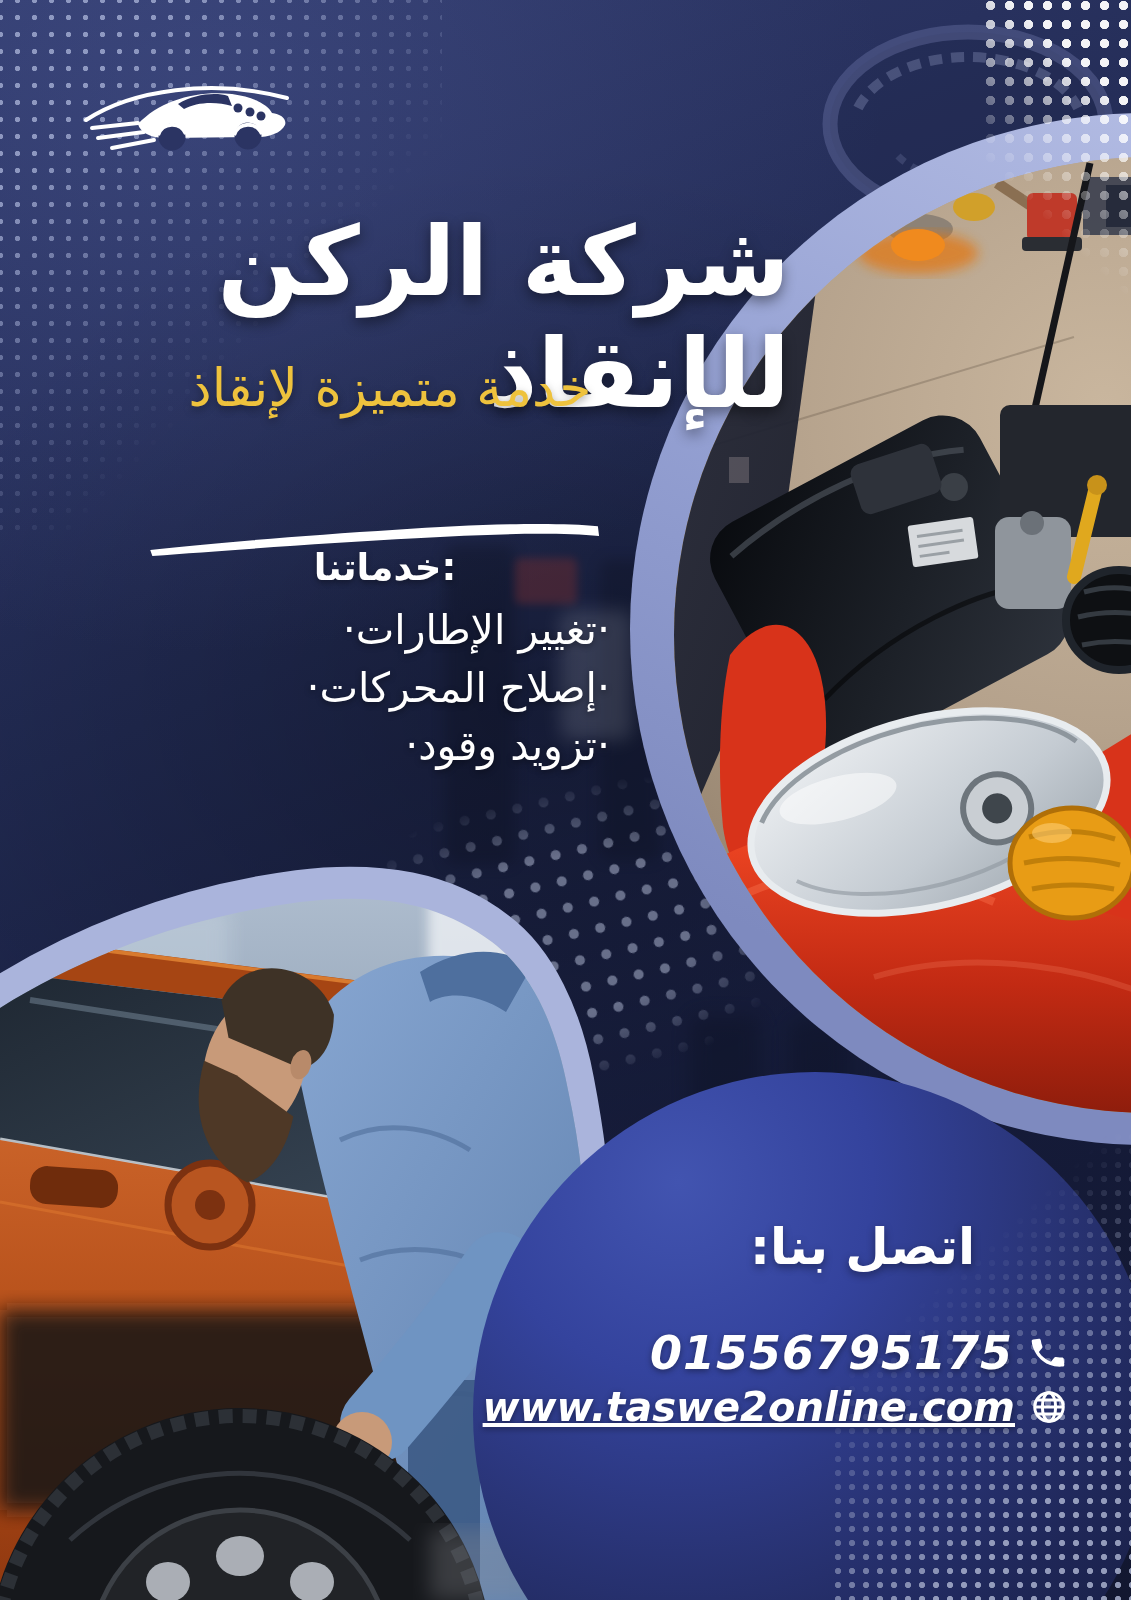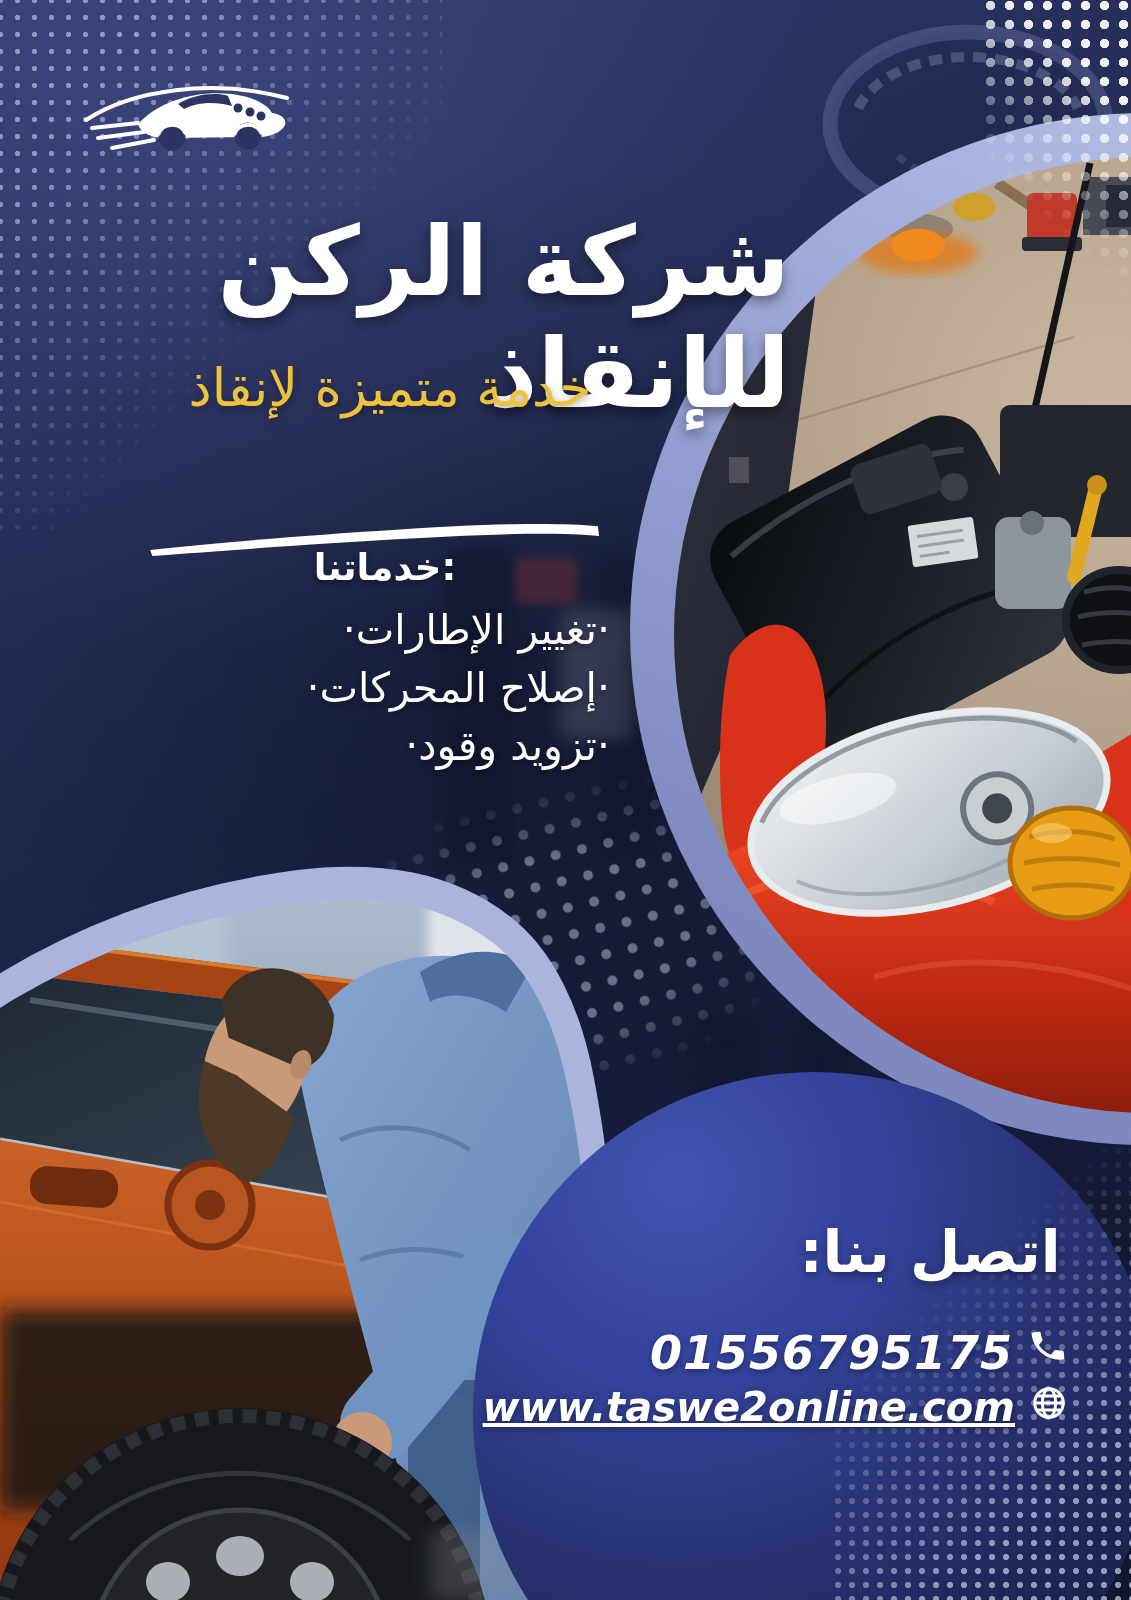--- a/index.html
+++ b/index.html
@@ -57,23 +57,23 @@
   .title{left:0;top:206px;width:790px;text-align:right;font-size:96px;font-weight:700;
     letter-spacing:-1px;direction:rtl;text-shadow:0 5px 14px rgba(0,0,0,.45);z-index:8;}
   .subtitle{left:95px;top:352px;width:590px;text-align:center;font-size:52px;font-weight:400;
     color:#eec23d;line-height:1.42;direction:rtl;text-shadow:0 3px 8px rgba(0,0,0,.35);z-index:8;}
   .brush{left:146px;top:512px;width:460px;height:44px;transform:rotate(-1deg);z-index:8;}
   .services-heading{left:185px;top:546px;width:400px;text-align:center;font-size:37px;font-weight:700;
     direction:ltr;z-index:8;text-shadow:0 2px 6px rgba(0,0,0,.4);}
   .services-list{left:110px;top:601px;width:500px;text-align:right;font-size:41px;line-height:58px;
     direction:rtl;z-index:8;text-shadow:0 2px 6px rgba(0,0,0,.4);}
   .service-item{white-space:nowrap;}
-  .contact-heading{left:750px;top:1218px;width:360px;text-align:center;font-size:58px;font-weight:700;
+  .contact-heading{left:750px;top:1218px;width:360px;text-align:left;font-size:50px;font-weight:700;
     direction:rtl;z-index:8;text-shadow:0 3px 8px rgba(0,0,0,.4);}
-  .contact-row{position:absolute;right:63px;display:flex;gap:15px;z-index:8;
+  .contact-row{position:absolute;right:63px;display:flex;align-items:center;gap:15px;z-index:8;
     font-style:italic;font-weight:700;color:#fff;text-shadow:0 2px 6px rgba(0,0,0,.4);}
   .phone-row{top:1326px;font-size:46px;letter-spacing:1px;}
   .web-row{top:1384px;font-size:40px;text-decoration:underline;}
   .logo{left:80px;top:76px;width:218px;height:92px;z-index:8;}
   .ghost-sign{left:818px;top:16px;width:300px;height:226px;z-index:1;opacity:.85;}
 </style>
 </head>
 <body>
 
 <div id="poster">

